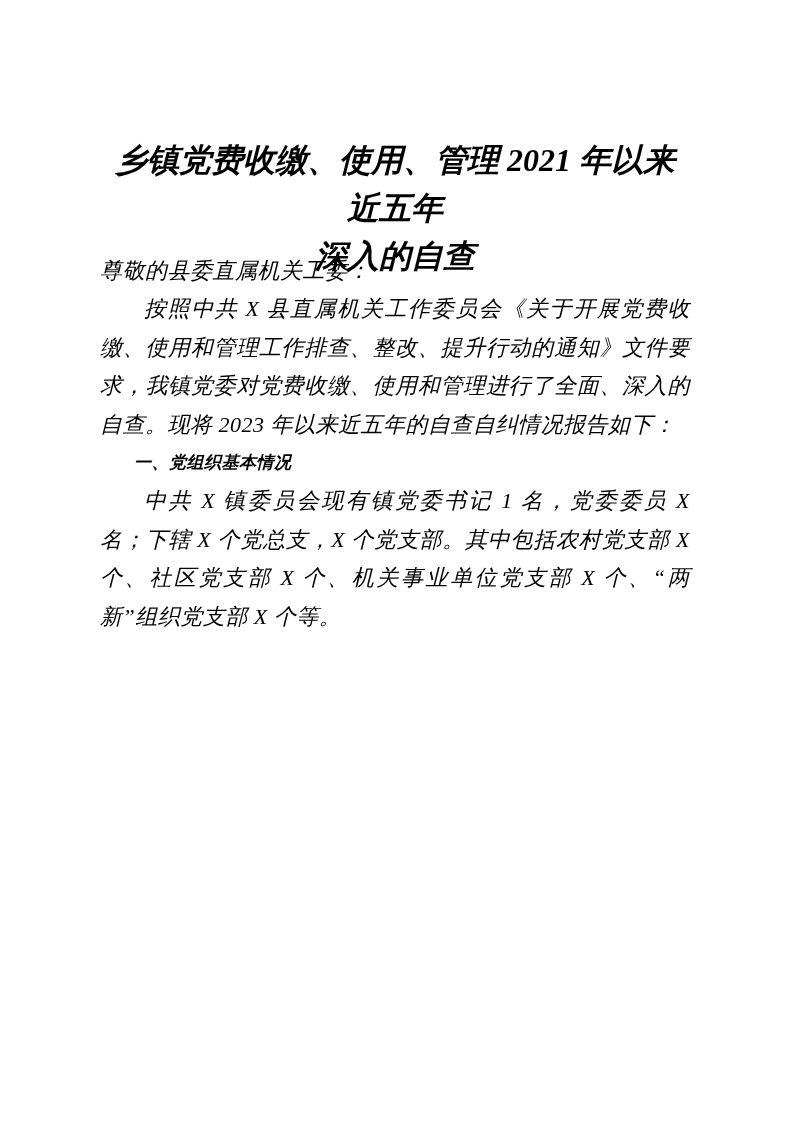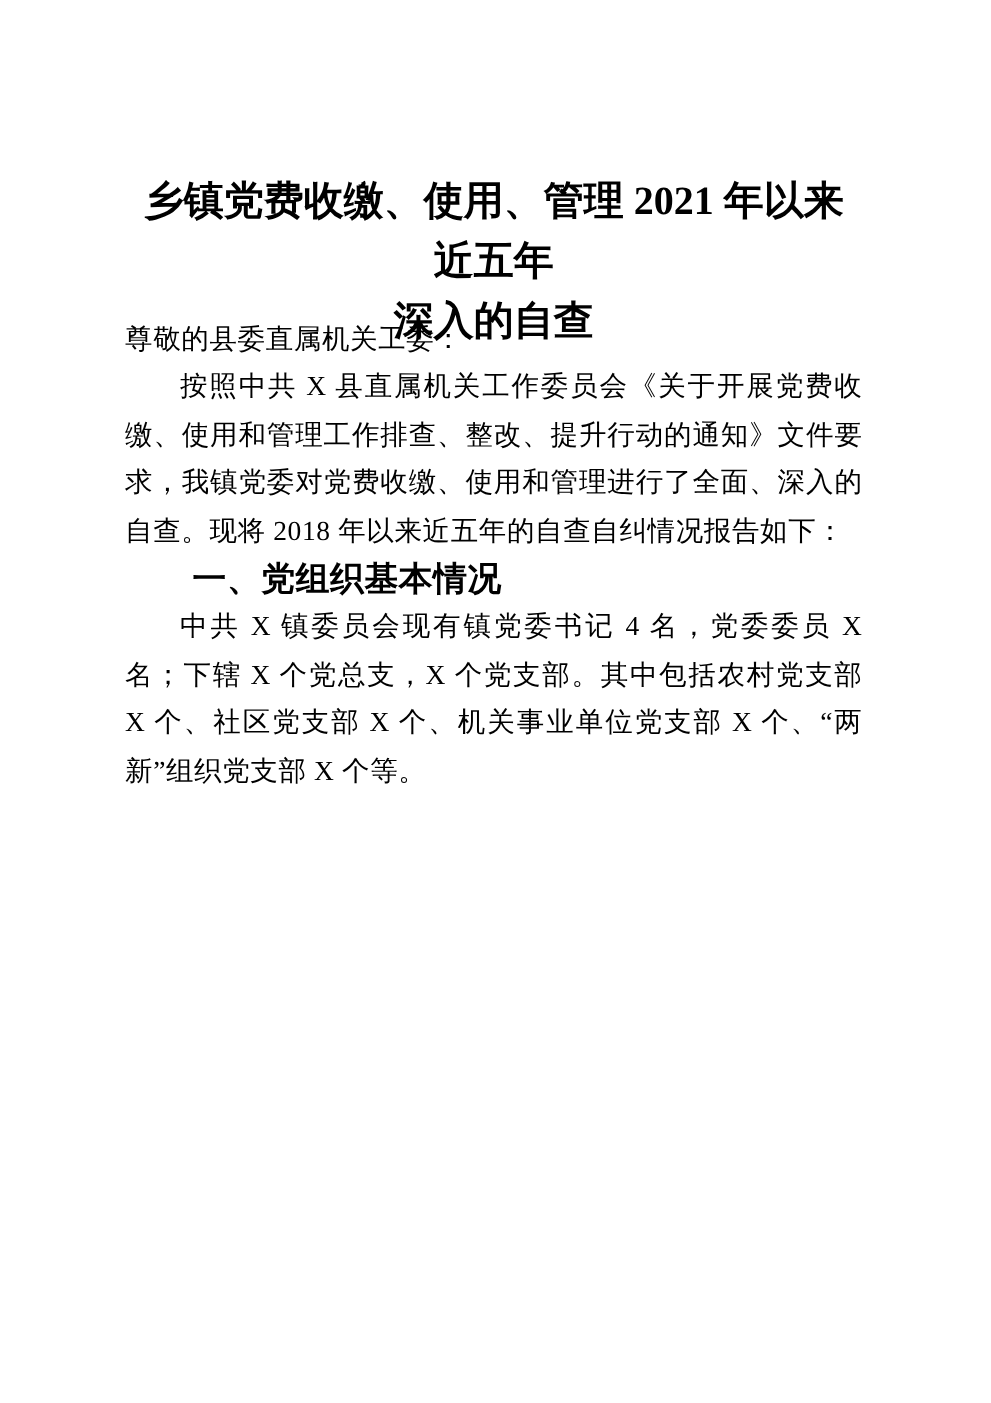--- a/index.html
+++ b/index.html
@@ -8,20 +8,21 @@
     background: #ffffff;
   }
   .page {
     position: relative;
     width: 793px;
     height: 962px;
     background: #ffffff;
     overflow: hidden;
     font-family: "Liberation Serif", serif;
     color: #000000;
+    font-style: italic;
   }
   .doc-title {
     position: absolute;
     top: 136px;
     left: 100px;
     width: 590px;
     margin: 0;
     text-align: center;
     font-family: "Liberation Serif", serif;
     font-size: 32px;
@@ -49,21 +50,21 @@
   }
   .salutation {
     text-indent: 0;
   }
   .para {
     text-indent: 2em;
   }
   .heading {
     font-family: "Liberation Sans", sans-serif;
     font-weight: 700;
-    font-size: 27px;
+    font-size: 17px;
     line-height: 38.4px;
     text-indent: 2em;
     letter-spacing: 0.5px;
   }
   .page-footer {
     position: absolute;
     top: 1012px;
     right: 118px;
     font-size: 18px;
     line-height: 28px;
@@ -84,25 +85,25 @@
 <div class="page">
 
   <h1 class="doc-title">
     <span class="title-line">乡镇党费收缴、使用、管理 2021 年以来近五年</span>
     <span class="title-line">深入的自查</span>
   </h1>
 
   <div class="doc-body">
     <p class="salutation">尊敬的县委直属机关工委：</p>
 
-    <p class="para">按照中共 X 县直属机关工作委员会《关于开展党费收缴、使用和管理工作排查、整改、提升行动的通知》文件要求，我镇党委对党费收缴、使用和管理进行了全面、深入的自查。现将 2018 年以来近五年的自查自纠情况报告如下：</p>
+    <p class="para">按照中共 X 县直属机关工作委员会《关于开展党费收缴、使用和管理工作排查、整改、提升行动的通知》文件要求，我镇党委对党费收缴、使用和管理进行了全面、深入的自查。现将 2023 年以来近五年的自查自纠情况报告如下：</p>
 
     <h2 class="heading">一、党组织基本情况</h2>
 
-    <p class="para">中共 X 镇委员会现有镇党委书记 4 名，党委委员 X 名；下辖 X 个党总支，X 个党支部。其中包括农村党支部 X 个、社区党支部 X 个、机关事业单位党支部 X 个、“两新”组织党支部 X 个等。</p>
+    <p class="para">中共 X 镇委员会现有镇党委书记 1 名，党委委员 X 名；下辖 X 个党总支，X 个党支部。其中包括农村党支部 X 个、社区党支部 X 个、机关事业单位党支部 X 个、“两新”组织党支部 X 个等。</p>
 
 
 
   </div>
 
   <div class="page-footer">
     <span class="dash">—</span><span class="num">1</span><span class="dash">—</span>
   </div>
 
 </div>

